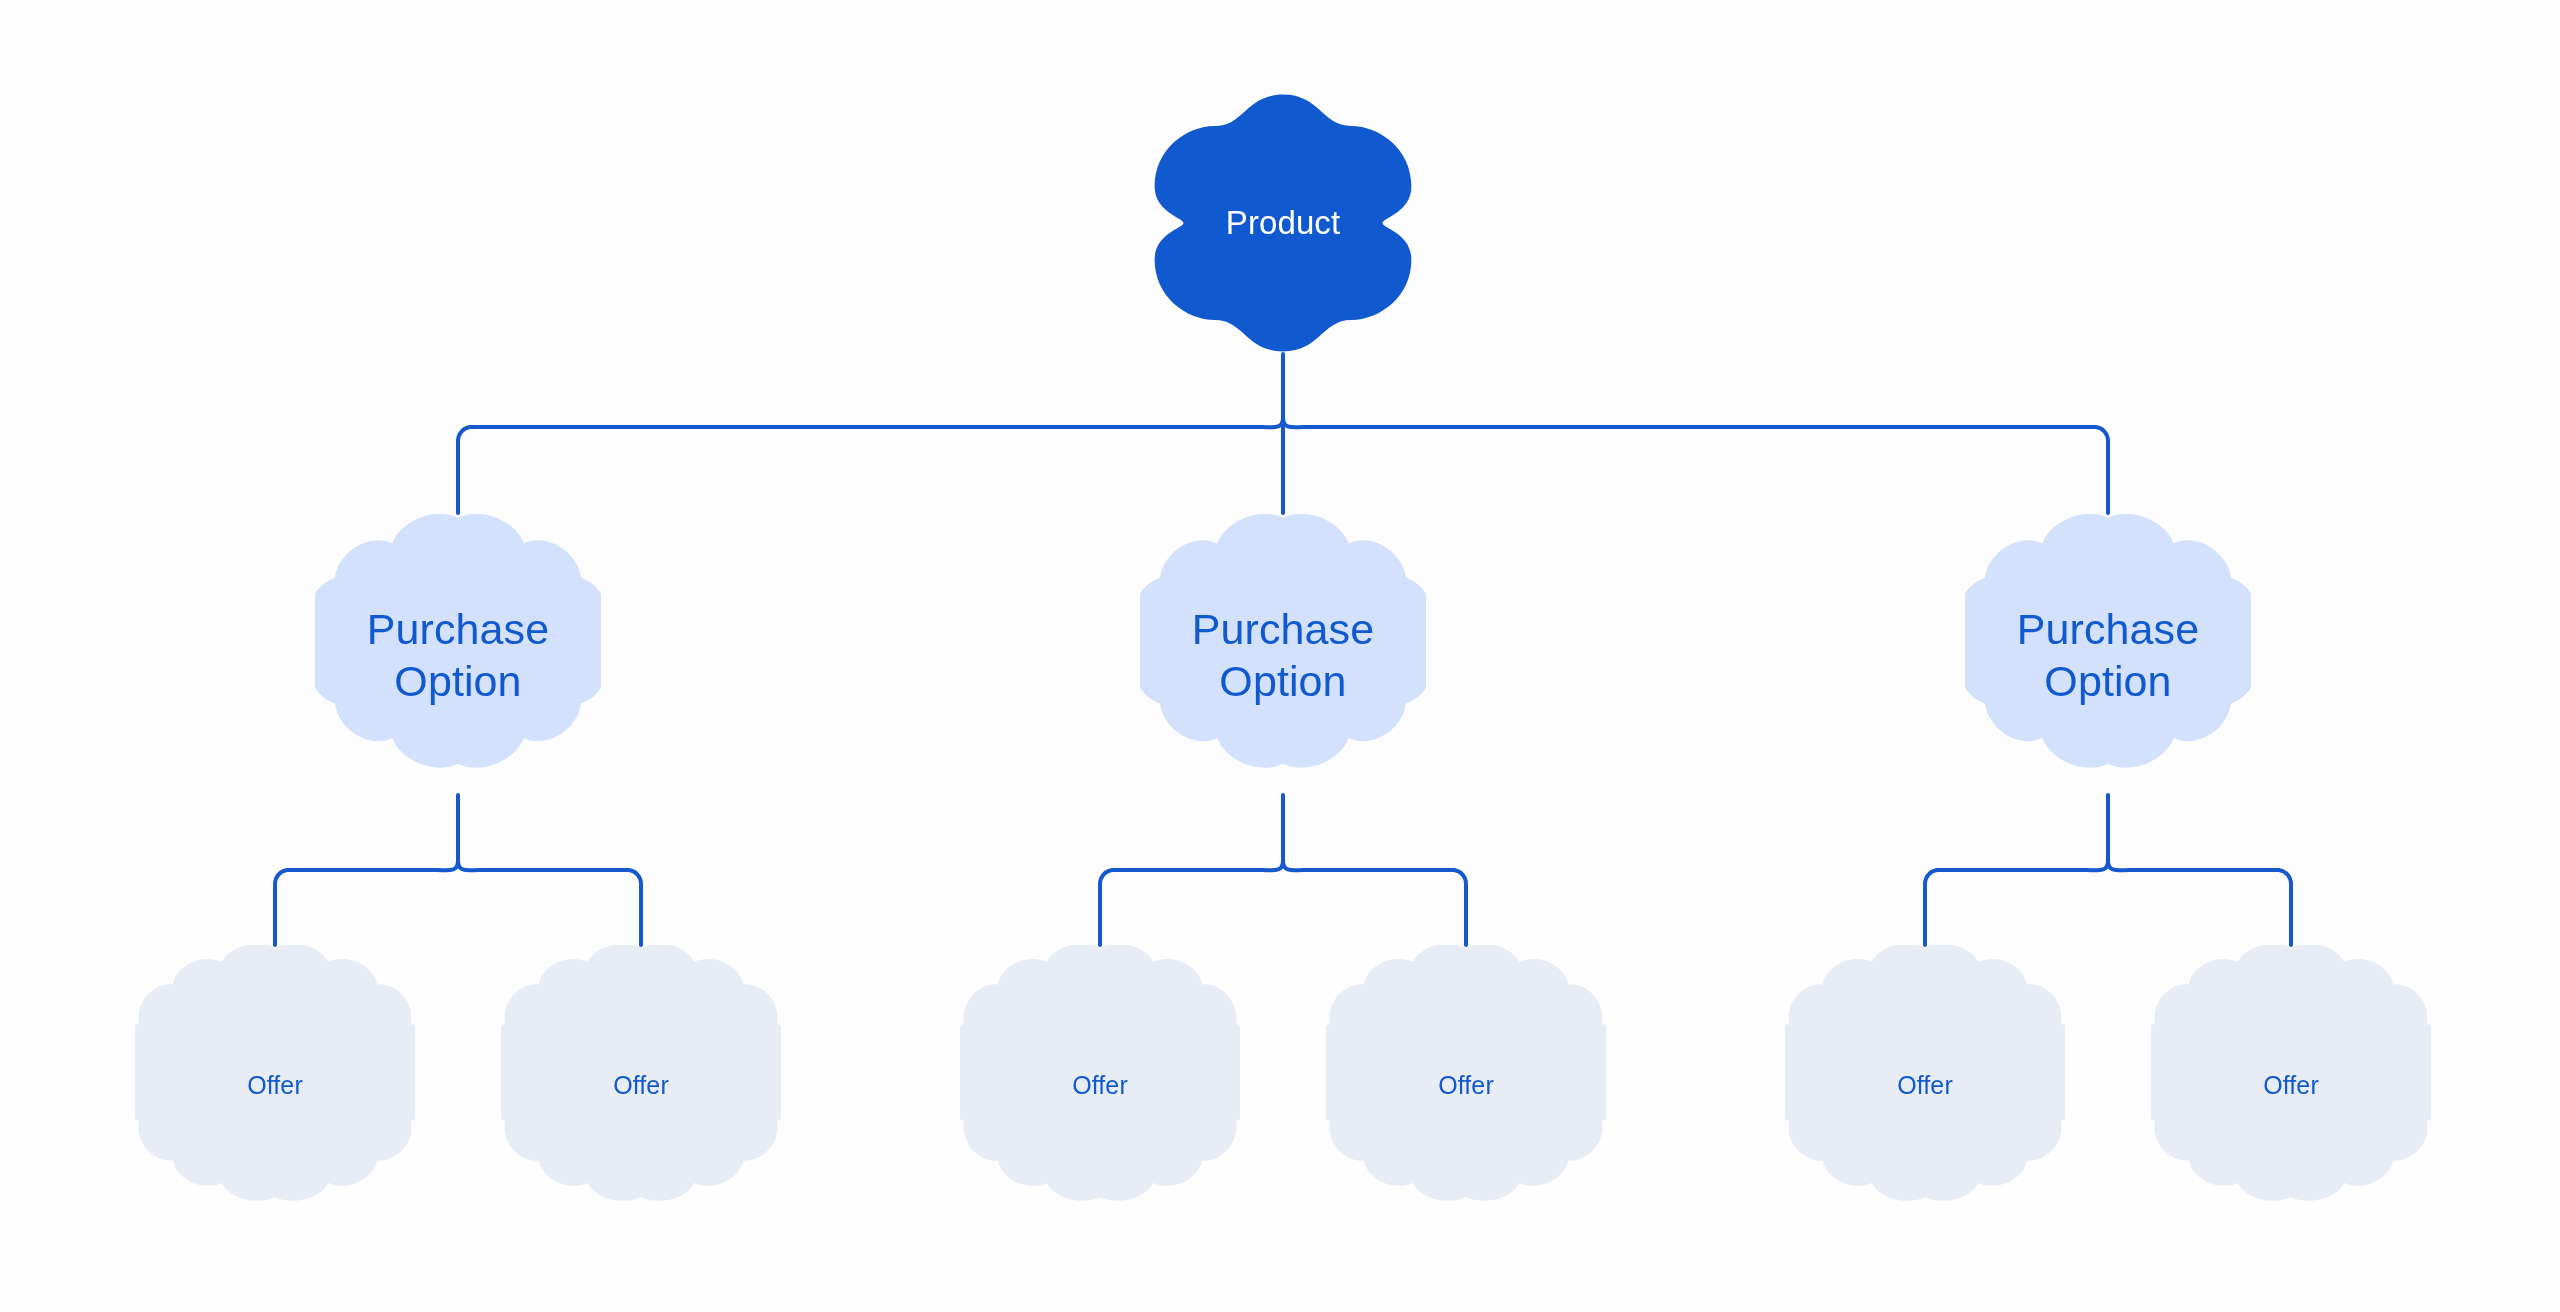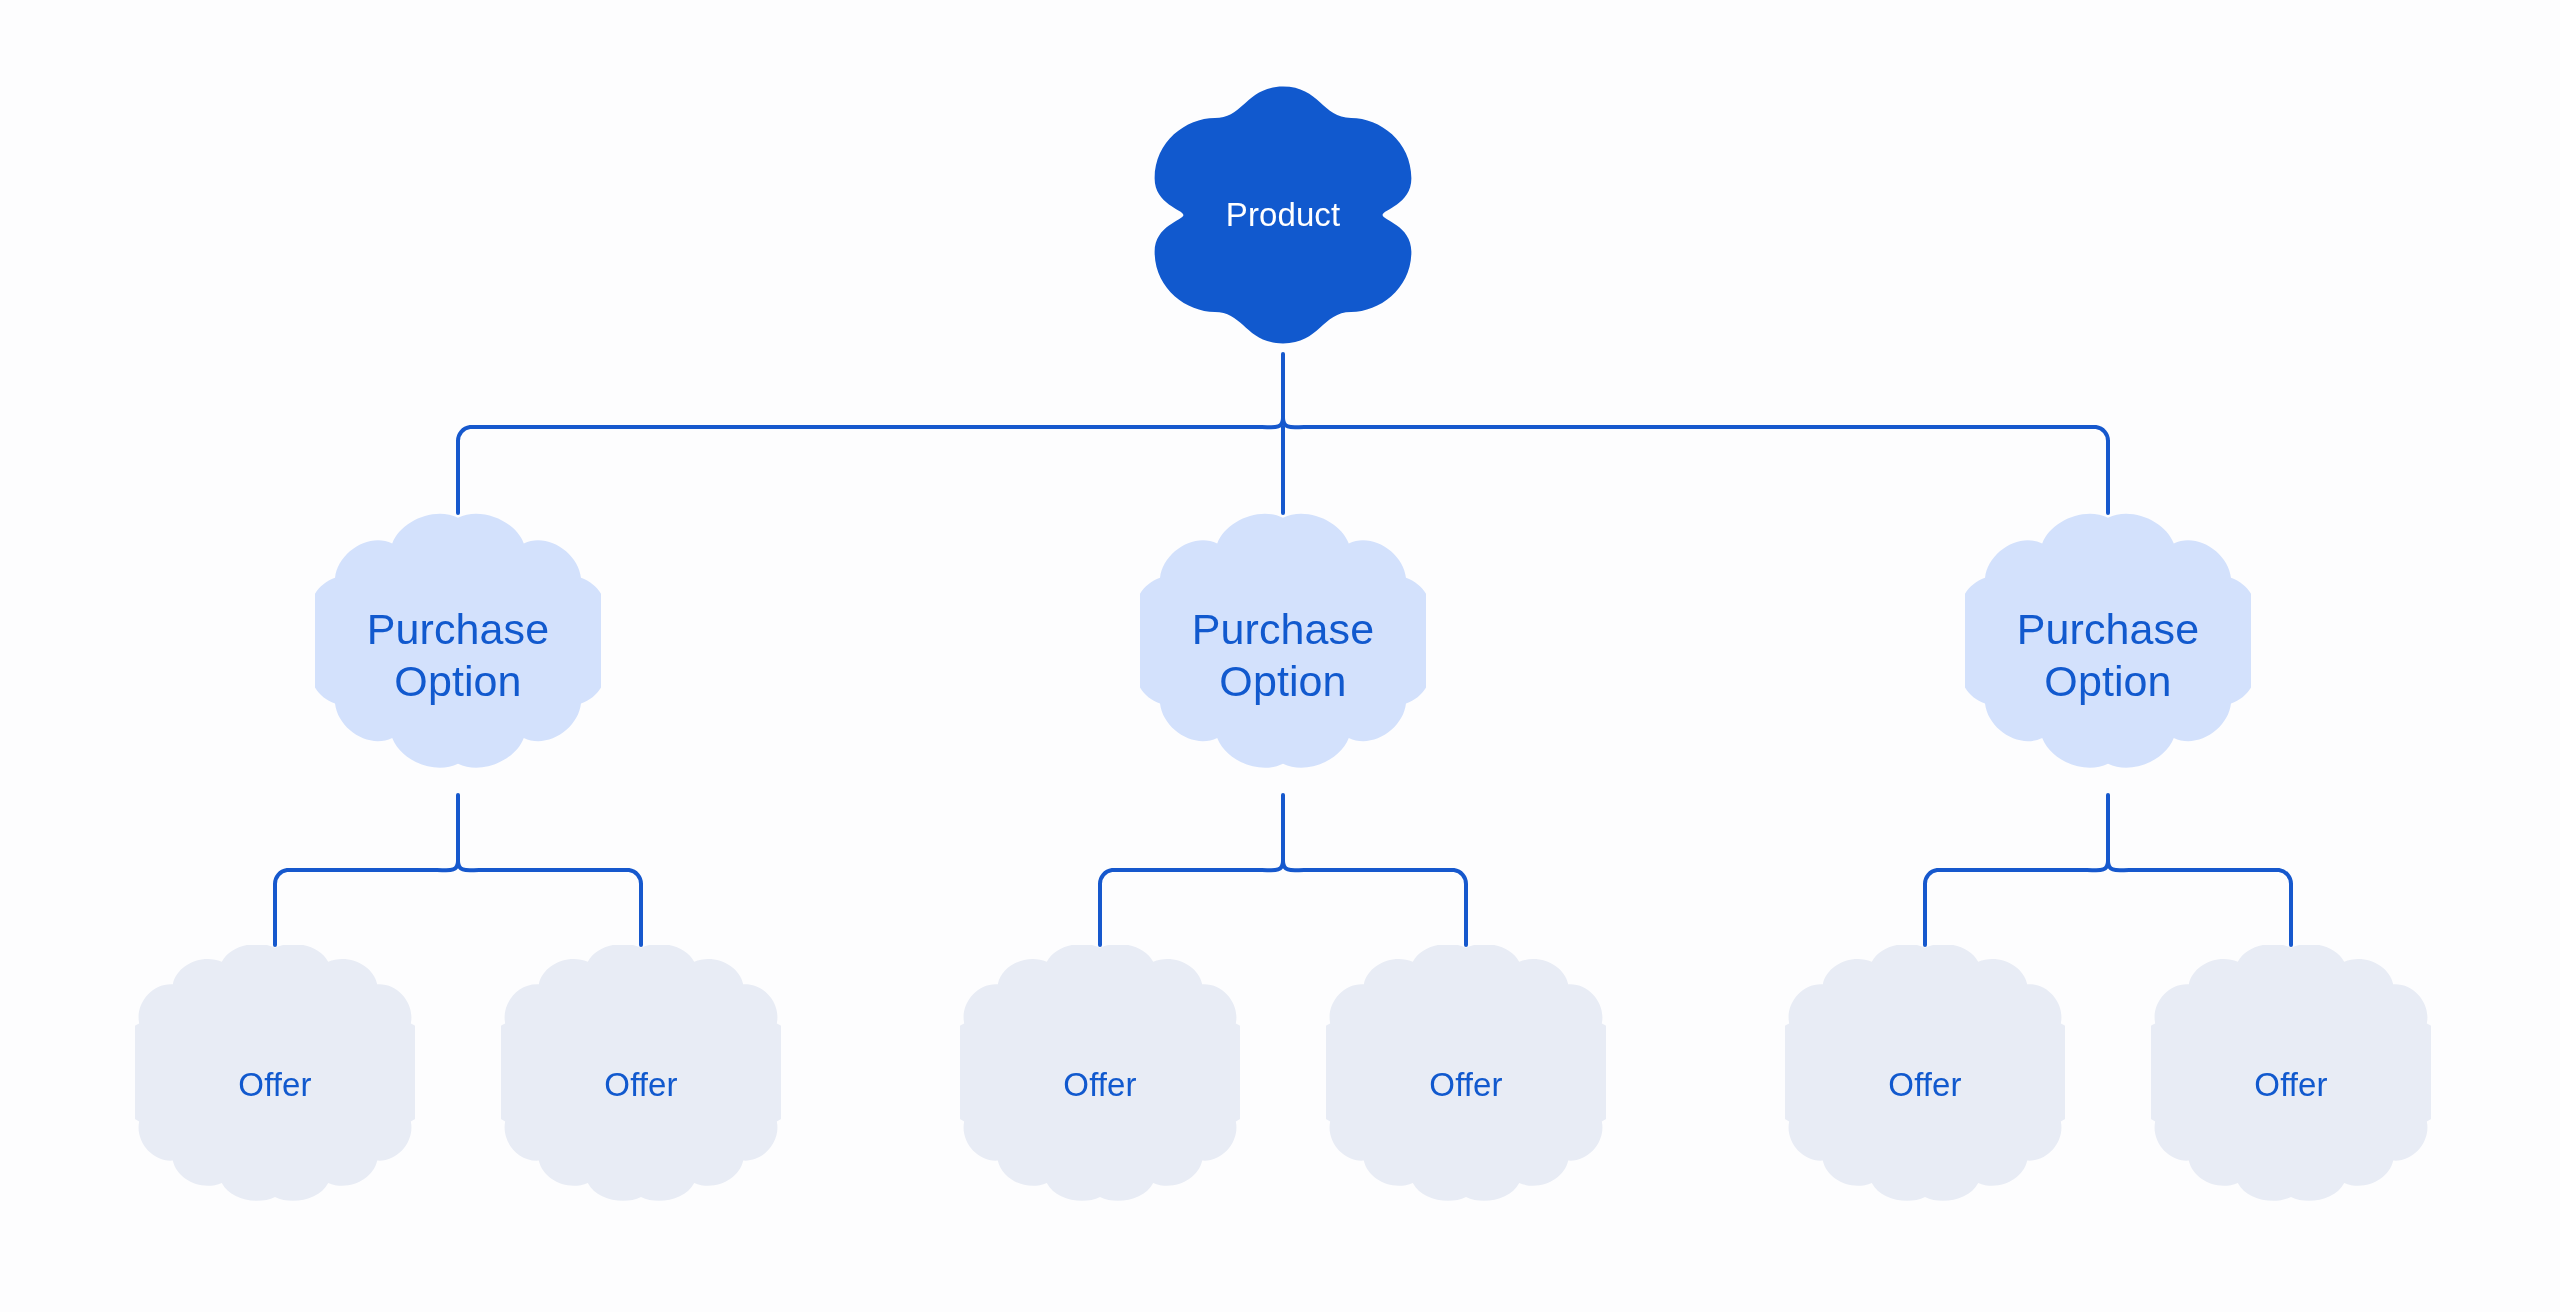--- a/index.html
+++ b/index.html
@@ -46,21 +46,21 @@
     z-index: 2;
     text-align: center;
     line-height: 1.22;
     letter-spacing: 0.1px;
     white-space: pre-line;
     pointer-events: none;
   }
   
   .node-product {
     left: 1152px;
-    top: 84px;
+    top: 92px;
     width: 262px;
     height: 262px;
   }
   .node-product .node-label {
     color: #ffffff;
     font-size: 33px;
     font-weight: 400;
   }
   
   .node-option {
@@ -74,21 +74,21 @@
     font-weight: 400;
   }
   
   .node-offer {
     width: 280px;
     height: 280px;
     top: 945px;
   }
   .node-offer .node-label {
     color: #1159ce;
-    font-size: 33px;
+    font-size: 25px;
     font-weight: 400;
   }
 </style>
 </head>
 <body>
 
 <div id="stage">
 
   <svg id="connectors" viewBox="0 0 2560 1312">
     <g fill="none" stroke="#1658cd" stroke-width="4" stroke-linecap="round" stroke-linejoin="round">

